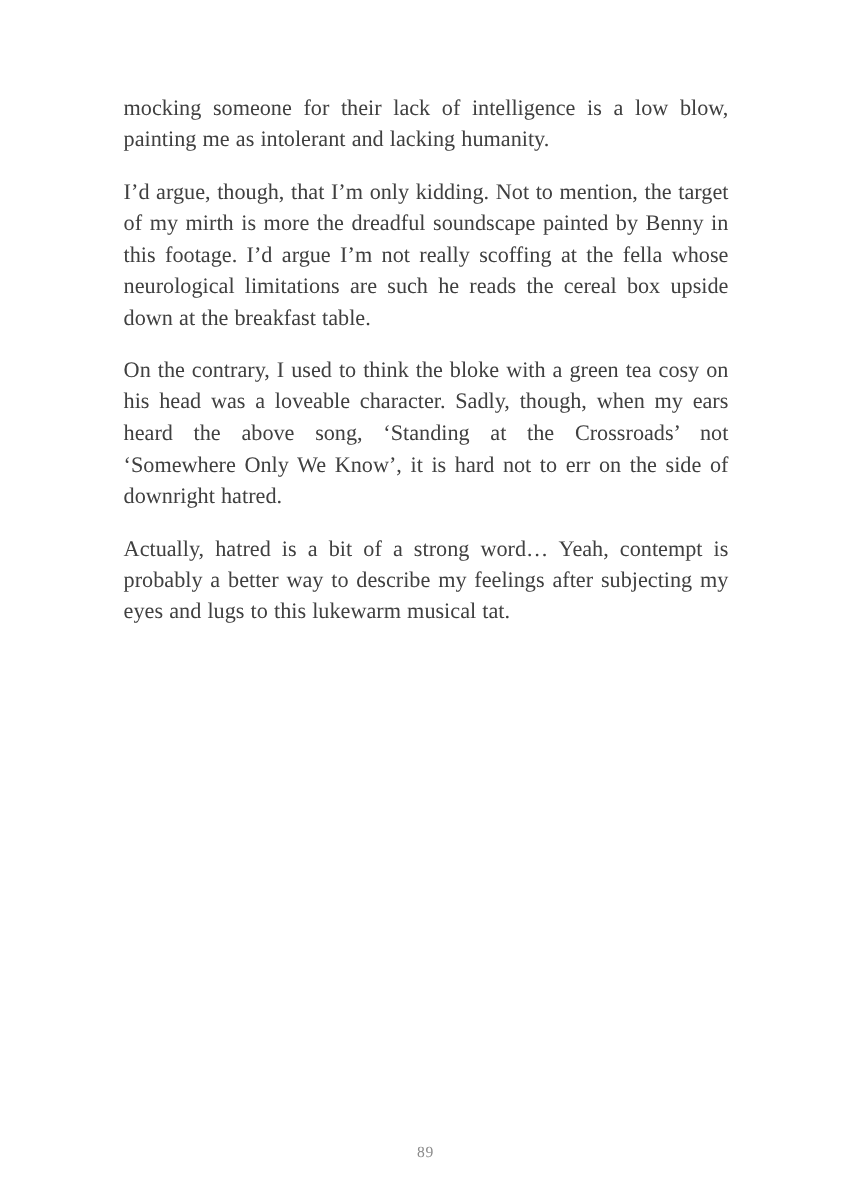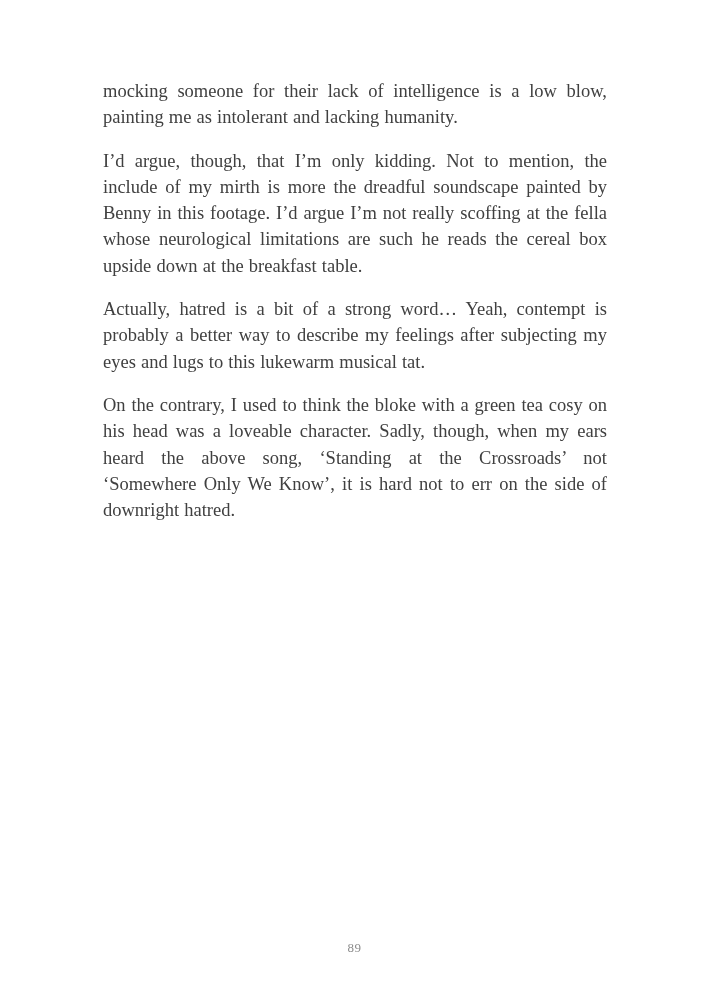--- a/index.html
+++ b/index.html
@@ -26,31 +26,31 @@
     font-size: 18.5px;
     line-height: 26.3px;
     text-align: justify;
     color: #404040;
     word-spacing: 0.5px;
   }
   .page-number {
     position: absolute;
     left: 0;
     right: 0;
-    bottom: 36px;
+    bottom: 24px;
     text-align: center;
     font-size: 13px;
     color: #8c8c8c;
     letter-spacing: 0.5px;
   }
 </style>
 </head>
 <body>
 
 <div class="page">
   <div class="text-block">
     <p>mocking someone for their lack of intelligence is a low blow, painting me as intolerant and lacking humanity.</p>
-    <p>I’d argue, though, that I’m only kidding. Not to mention, the include of my mirth is more the dreadful soundscape painted by Benny in this footage. I’d argue I’m not really scoffing at the fella whose neurological limitations are such he reads the cereal box upside down at the breakfast table.</p>
+    <p>I’d argue, though, that I’m only kidding. Not to mention, the target of my mirth is more the dreadful soundscape painted by Benny in this footage. I’d argue I’m not really scoffing at the fella whose neurological limitations are such he reads the cereal box upside down at the breakfast table.</p>
+    <p>On the contrary, I used to think the bloke with a green tea cosy on his head was a loveable character. Sadly, though, when my ears heard the above song, ‘Standing at the Crossroads’ not ‘Somewhere Only We Know’, it is hard not to err on the side of downright hatred.</p>
     <p>Actually, hatred is a bit of a strong word… Yeah, contempt is probably a better way to describe my feelings after subjecting my eyes and lugs to this lukewarm musical tat.</p>
-    <p>On the contrary, I used to think the bloke with a green tea cosy on his head was a loveable character. Sadly, though, when my ears heard the above song, ‘Standing at the Crossroads’ not ‘Somewhere Only We Know’, it is hard not to err on the side of downright hatred.</p>
   </div>
   <div class="page-number">89</div>
 </div>
 
 </body></html>

